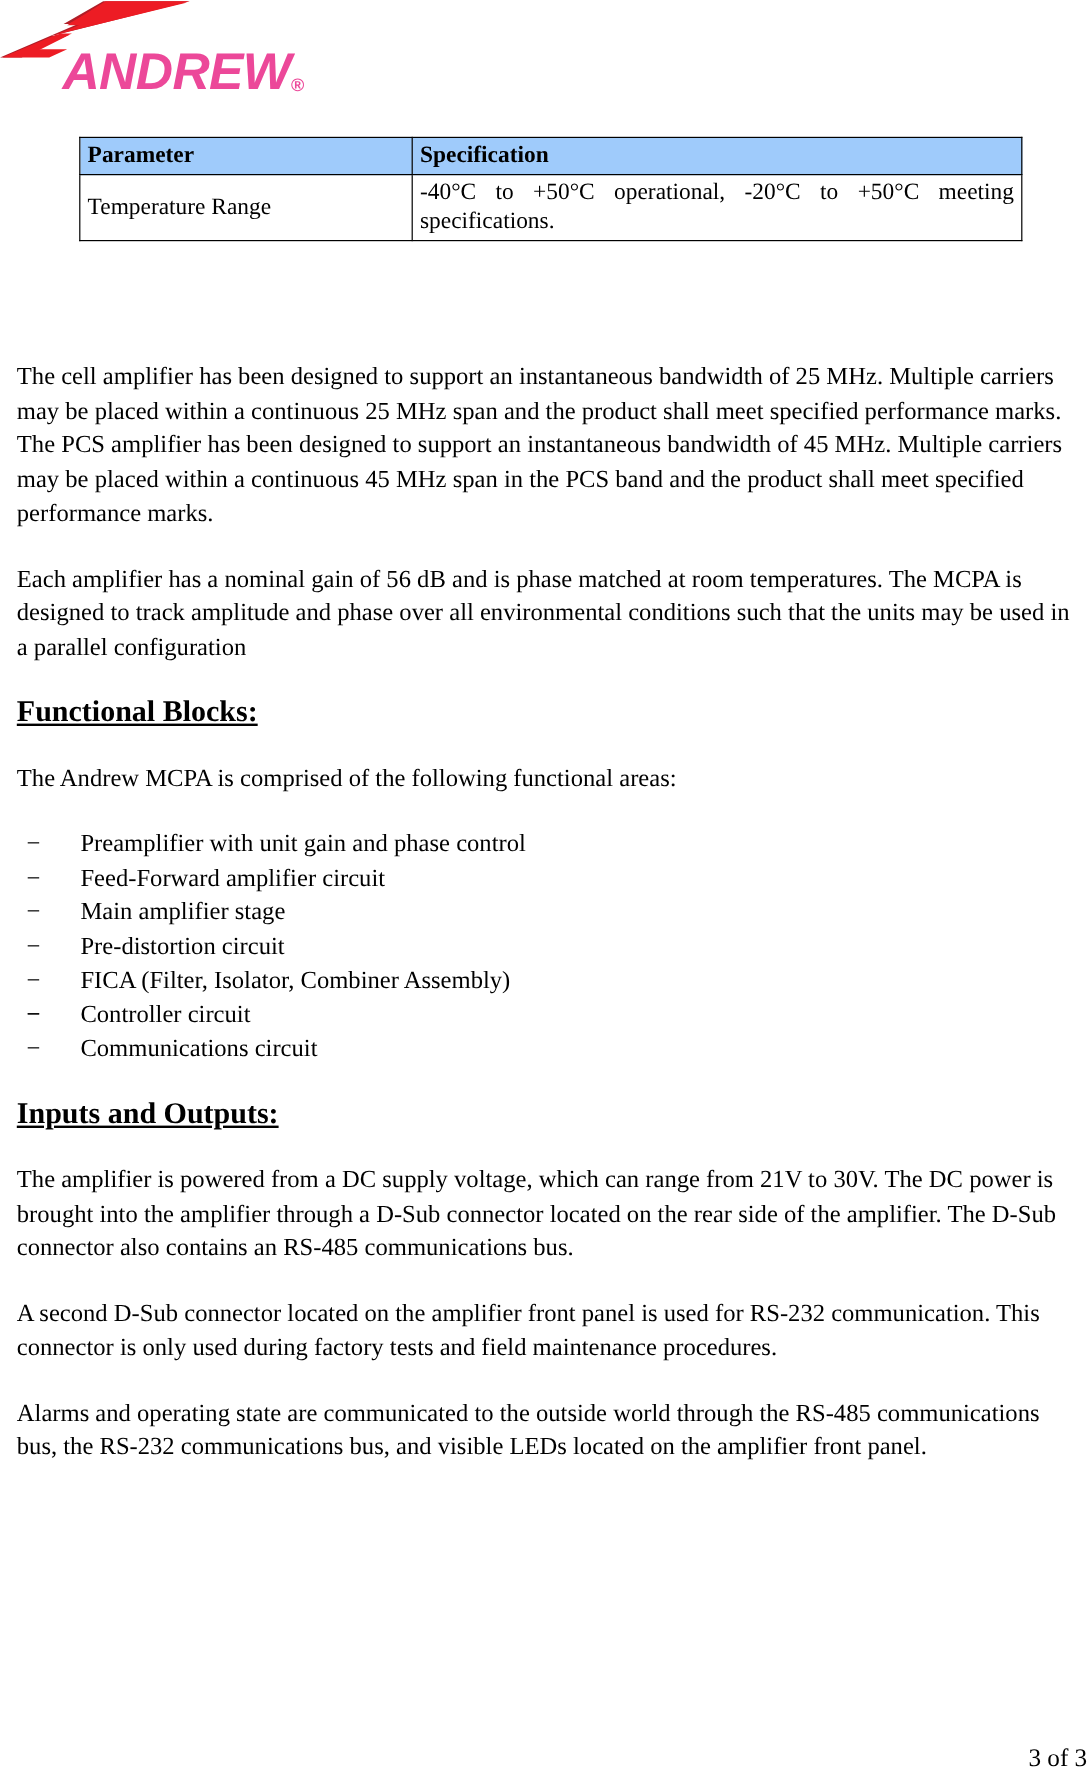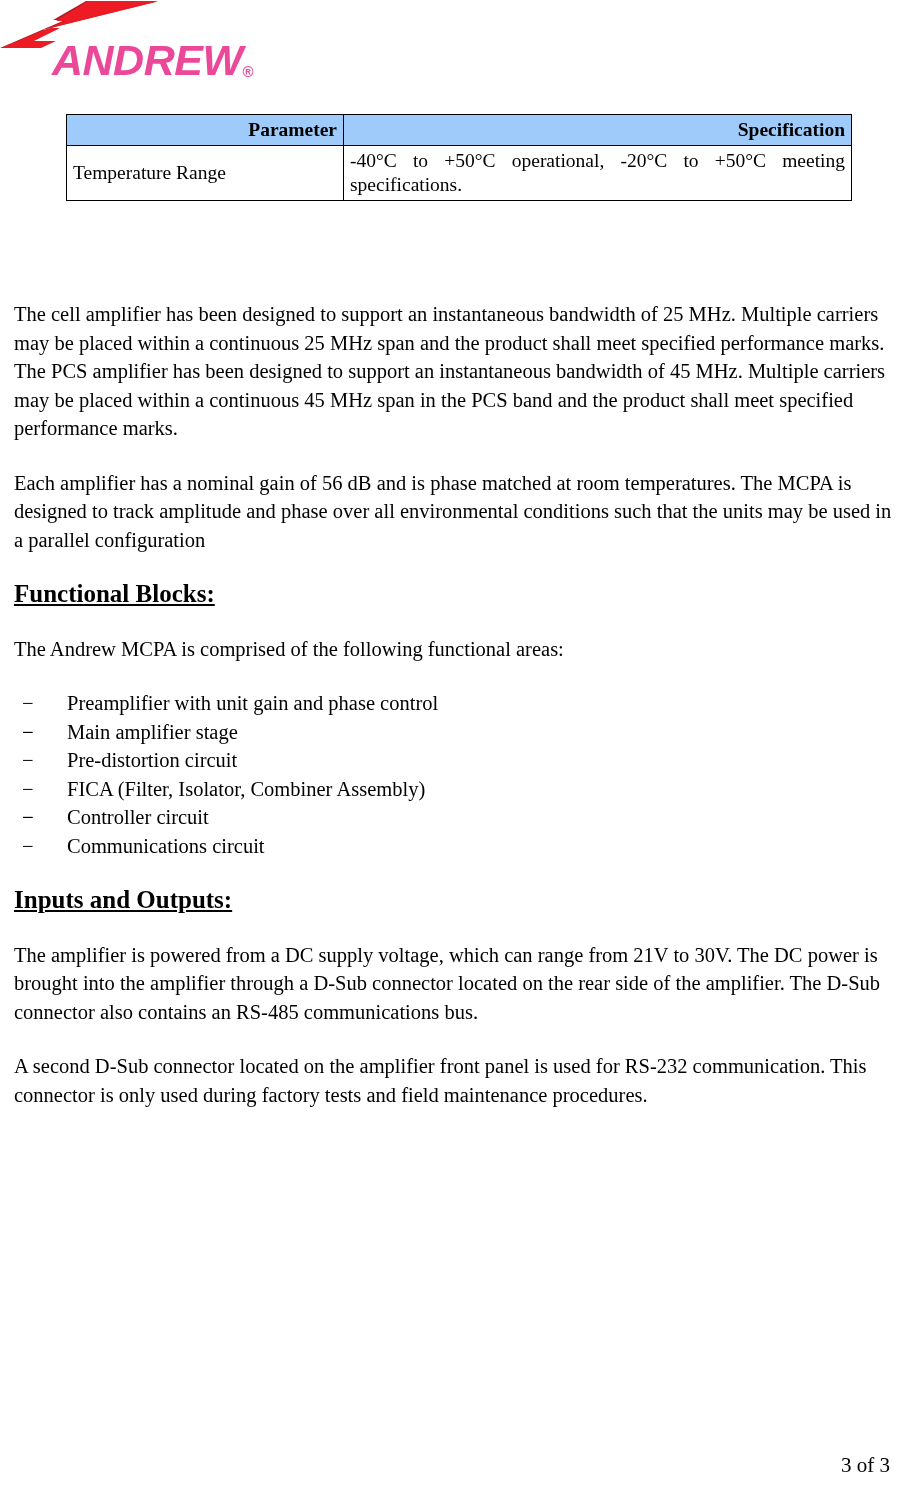--- a/index.html
+++ b/index.html
@@ -78,21 +78,21 @@
   }
   .spec-table td, .spec-table th {
     border: 1px solid #000000;
     padding: 2px 6px;
     font-size: 19.5px;
     line-height: 24px;
     vertical-align: middle;
   }
   .spec-table th {
     background: #9fcbfb;
-    text-align: right;
+    text-align: left;
     font-weight: bold;
     height: 26px;
   }
   .col-param { width: 277px; }
   .col-spec  { width: 508px; }
   .spec-table td.cell-param {
     height: 50px;
   }
   .spec-table td.cell-spec {
     text-align: justify;
@@ -161,21 +161,21 @@
     position: absolute;
     left: 0;
     top: 1402px;
     width: 906px;
     text-align: center;
     font-size: 17px;
     line-height: 22px;
   }
   .page-number {
     position: absolute;
-    right: 16px;
+    right: 0;
     top: 1452px;
     font-size: 21px;
     line-height: 26px;
     text-align: right;
   }
 </style>
 </head>
 <body>
 
 <div class="page">
@@ -214,33 +214,34 @@
     <p>The cell amplifier has been designed to support an instantaneous bandwidth of 25 MHz. Multiple carriers may be placed within a continuous 25 MHz span and the product shall meet specified performance marks. The PCS amplifier has been designed to support an instantaneous bandwidth of 45 MHz.  Multiple carriers may be placed within a continuous 45 MHz span in the PCS band and the product shall meet specified performance marks.</p>
 
     <p>Each amplifier has a nominal gain of 56 dB and is phase matched at room temperatures. The MCPA is designed to track amplitude and phase over all environmental conditions such that the units may be used in a parallel configuration</p>
 
     <p class="heading">Functional Blocks:</p>
 
     <p>The Andrew MCPA is comprised of the following functional areas:</p>
 
     <ul class="dash-list">
       <li><span class="dash">−</span><span>Preamplifier with unit gain and phase control</span></li>
-      <li><span class="dash">−</span></li>
+      <li><span class="dash">−</span><span>Feed-Forward amplifier circuit</span></li>
       <li><span class="dash">−</span><span>Main amplifier stage</span></li>
       <li><span class="dash">−</span><span>Pre-distortion circuit</span></li>
       <li><span class="dash">−</span><span>FICA (Filter, Isolator, Combiner Assembly)</span></li>
       <li><span class="dash">−</span></li>
       <li><span class="dash">−</span><span>Controller circuit</span></li>
       <li><span class="dash">−</span><span>Communications circuit</span></li>
     </ul>
 
     <p class="heading">Inputs and Outputs:</p>
 
     <p>The amplifier is powered from a DC supply voltage, which can range from 21V to 30V. The DC power is brought into the amplifier through a D-Sub connector located on the rear side of the amplifier.  The D-Sub connector also contains an RS-485 communications bus.</p>
 
     <p>A second D-Sub connector located on the amplifier front panel is used for RS-232 communication.  This connector is only used during factory tests and field maintenance procedures.</p>
 
+    <p class="tight">Alarms and operating state are communicated to the outside world through the RS-485 communications bus, the RS-232 communications bus, and visible LEDs located on the amplifier front panel.</p>
 
   </div>
 
   <div class="page-number">3 of 3</div>
 
 </div>
 
 </body></html>

